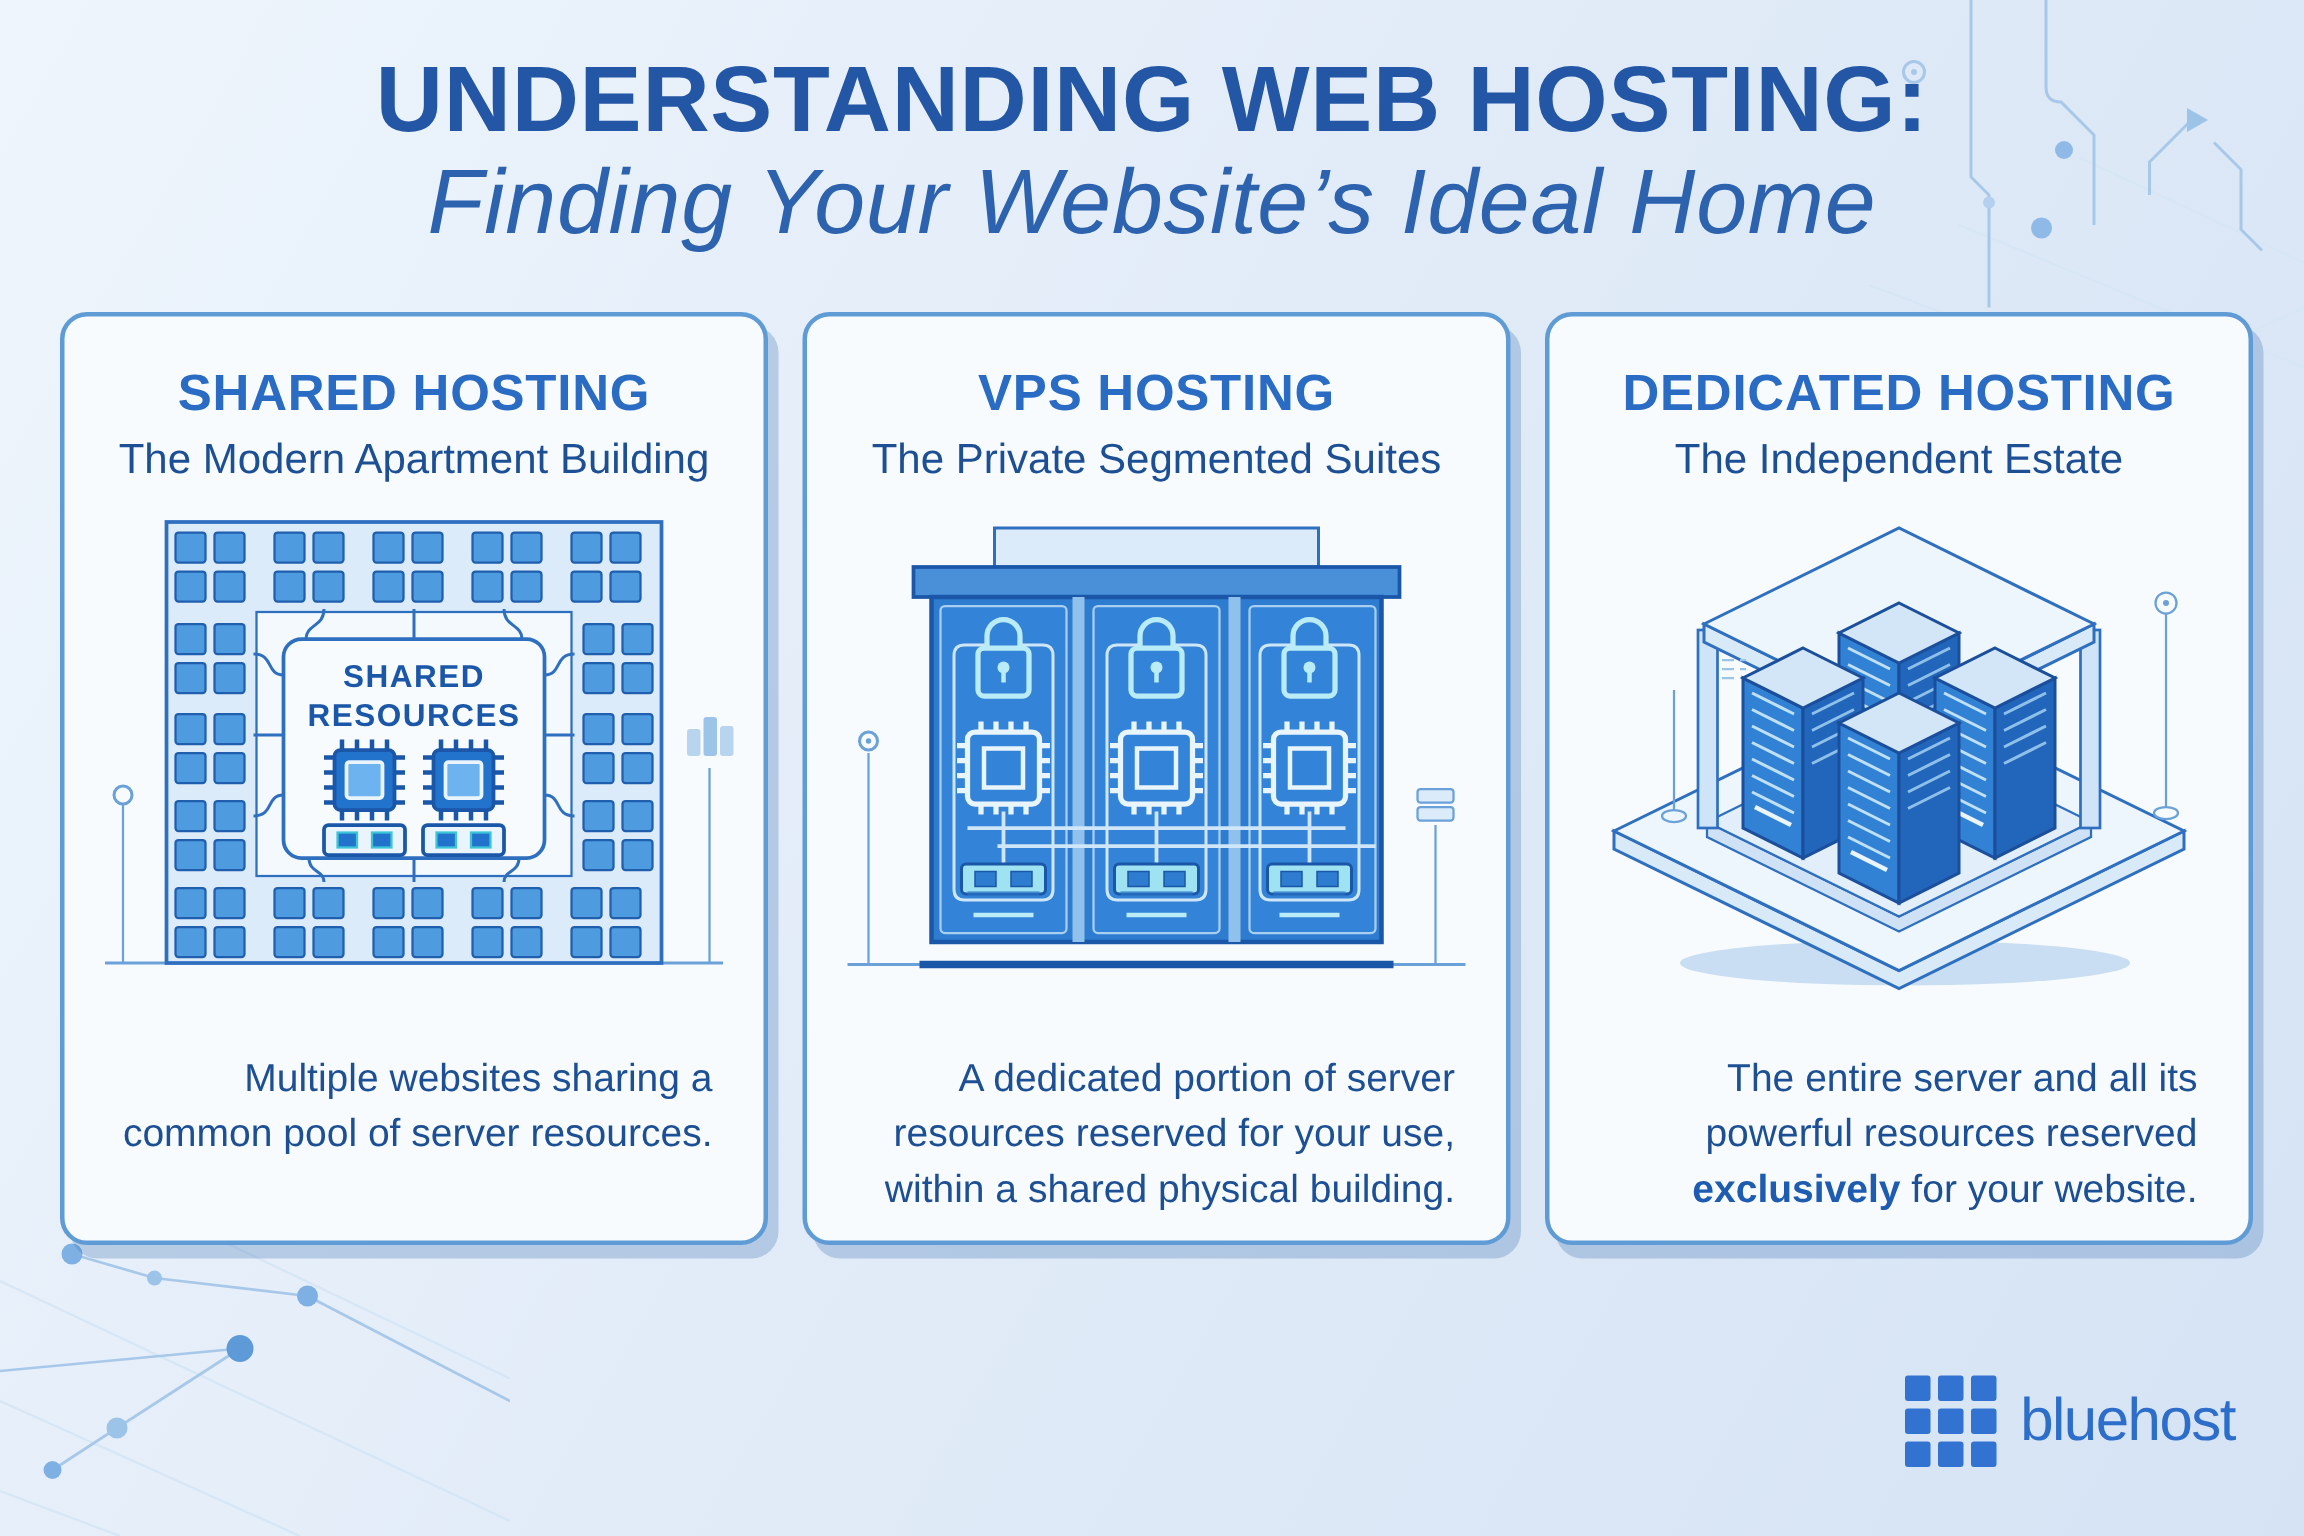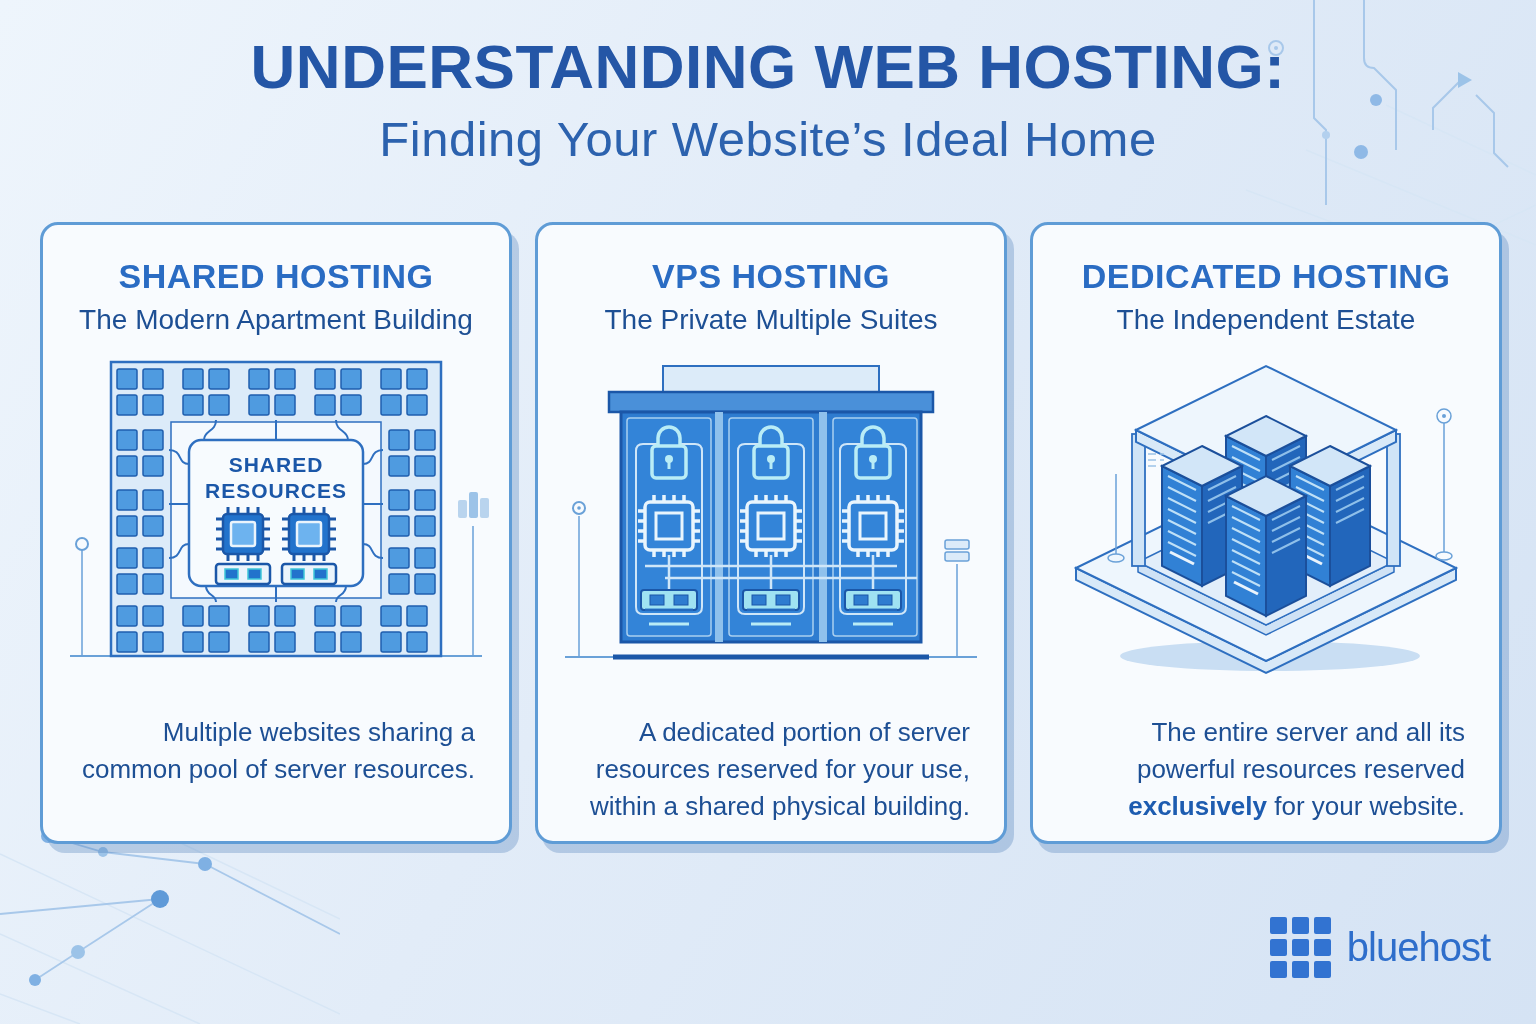--- a/index.html
+++ b/index.html
@@ -12,25 +12,25 @@
   .bg-deco { position:absolute; pointer-events:none; }
   .deco-tr { top:0; right:0; }
   .deco-bl { left:0; bottom:0; }
 
   header { position:absolute; top:34px; left:0; width:100%; text-align:center; }
   .page-title {
     font-size:62px; font-weight:800; letter-spacing:0.5px;
     color:#2456a6; line-height:1.05;
   }
   .page-subtitle {
-    margin-top:12px; font-size:49px; font-weight:400;
-    color:#2c62ae; letter-spacing:0.5px;
-  }
-
-  .cards { position:absolute; top:222px; left:40px; width:1462px; display:flex; gap:23px; }
+    margin-top:0; font-size:61px; font-weight:400;
+    color:#2c62ae; letter-spacing:0.5px;font-style:italic;
+  }
+
+  .cards { position:absolute; top:208px; left:40px; width:1462px; display:flex; gap:23px; }
   .card {
     width:472px; height:622px; background:#f8fbfe;
     border:3px solid #5f9cd6; border-radius:18px;
     box-shadow:7px 9px 0 rgba(59,110,175,0.28);
     text-align:center; padding-top:32px; position:relative;
   }
   .card-title { font-size:34px; font-weight:800; color:#2a6cc3; letter-spacing:0.5px; }
   .card-subtitle { font-size:28px; font-weight:400; color:#1d4f94; margin-top:8px; }
   .illus { margin-top:14px; }
   .illus svg { display:block; margin:0 auto; }
@@ -183,21 +183,21 @@
             <line x1="417" y1="176" x2="417" y2="306" stroke="#6aa1d8" stroke-width="1.5"></line>
           </g>
         </svg>
       </div>
 
       <p class="card-desc">Multiple websites sharing a common pool of server resources.</p>
     </section>
 
     <section class="card">
       <h3 class="card-title">VPS HOSTING</h3>
-      <p class="card-subtitle">The Private Multiple Suites</p>
+      <p class="card-subtitle">The Private Segmented Suites</p>
 
       <div class="illus">
         <svg width="440" height="330" viewBox="0 0 440 330">
           <defs>
             <g id="lock2">
               <path d="M-11,-2 v-8 a11,11 0 0 1 22,0 v8" fill="none" stroke="#b9ecf6" stroke-width="3.5"></path>
               <rect x="-17" y="-2" width="34" height="32" rx="4" fill="#3384d8" stroke="#b9ecf6" stroke-width="3.5"></rect>
               <circle cx="0" cy="11" r="4" fill="#b9ecf6"></circle>
               <rect x="-1.5" y="13" width="3" height="8" fill="#b9ecf6"></rect>
             </g>

